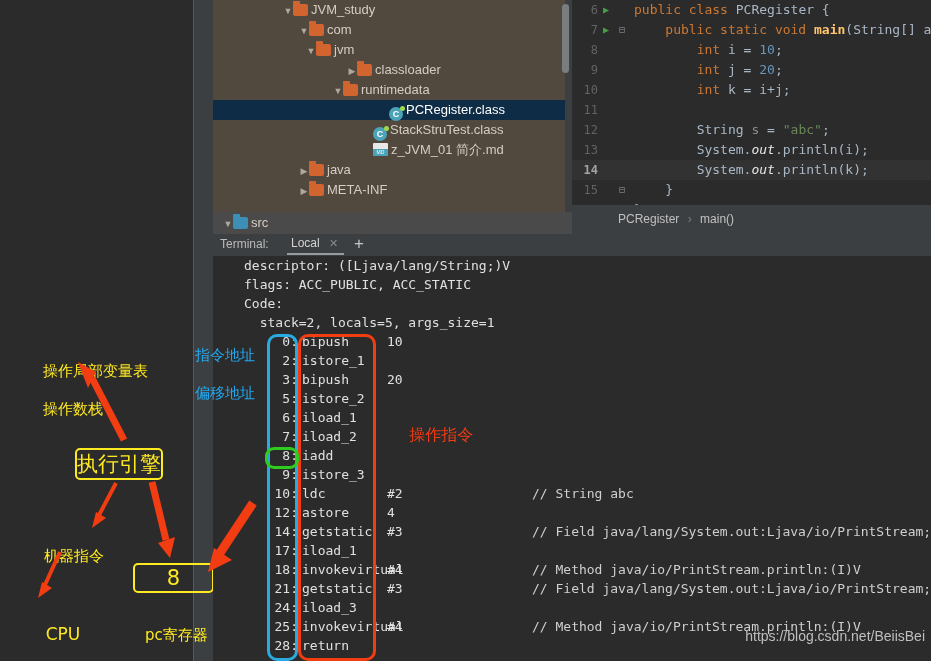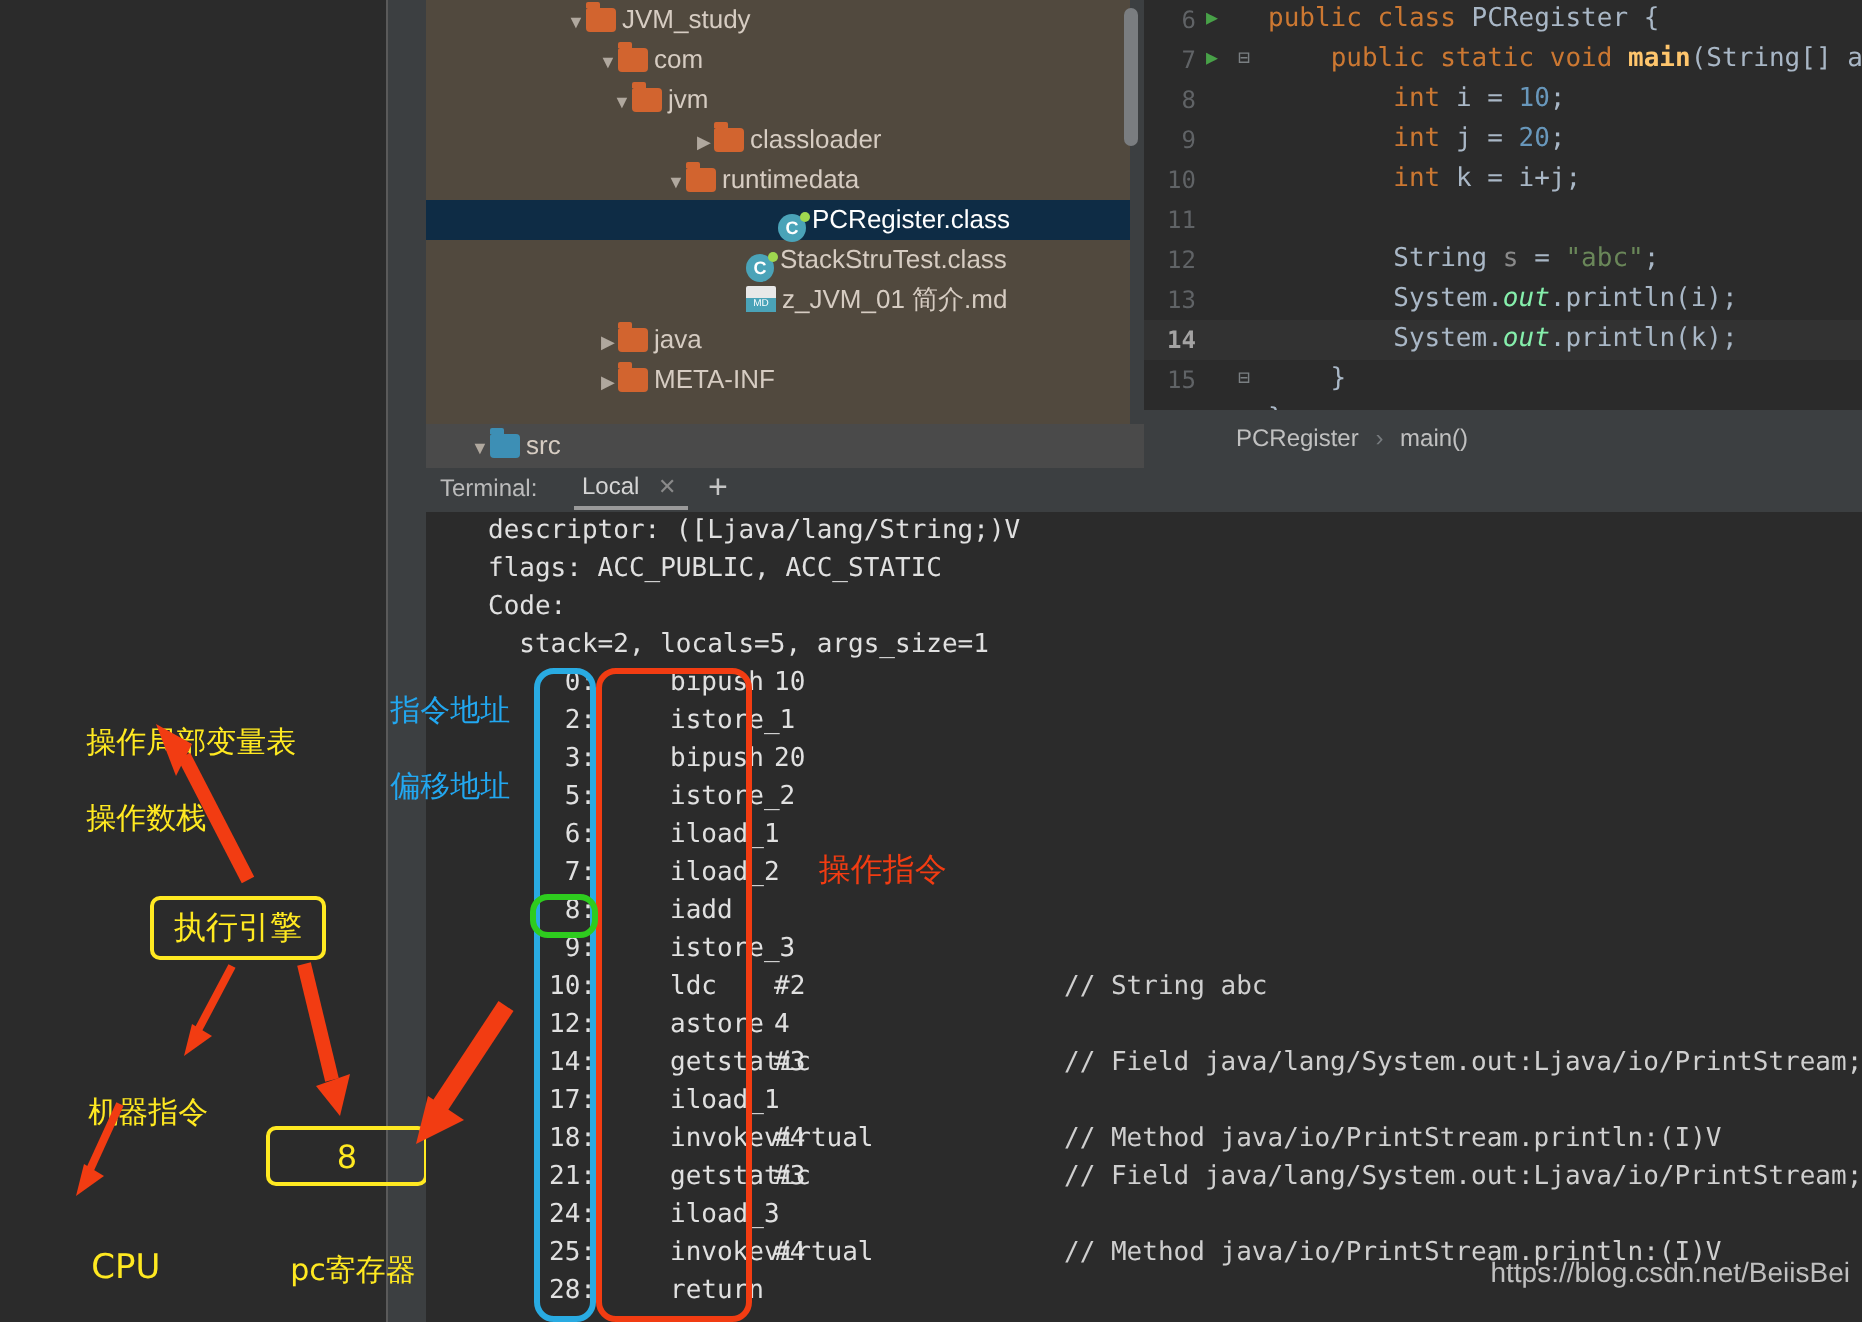--- a/index.html
+++ b/index.html
@@ -15,21 +15,21 @@
   .anno-canvas { position: absolute; left: 0; top: 0; width: 194px; height: 661px; background: #2b2b2b; }
   .divider-strip { position: absolute; left: 194px; top: 0; width: 19px; height: 661px; background: #3c3f41; }
   .divider-line { position: absolute; left: 193px; top: 0; width: 1px; height: 661px; background: #5a5a5a; }
 
   .anno-text {
     position: absolute; color: #ffe921; font-size: 15px; line-height: 19px;
     font-family: "DejaVu Sans", sans-serif; white-space: pre;
   }
   .anno-box {
     position: absolute; border: 2px solid #ffe921; border-radius: 5px;
-    color: #ffe921; font-size: 16px; font-family: "DejaVu Sans", sans-serif;
+    color: #ffe921; font-size: 21px; font-family: "DejaVu Sans", sans-serif;
     display: flex; align-items: center; justify-content: center;
   }
   .blue-anno {
     position: absolute; color: #22a7f0; font-size: 15px; line-height: 19px;
     font-family: "DejaVu Sans", sans-serif; white-space: pre; z-index: 40;
   }
   .red-anno {
     position: absolute; color: #f23c12; font-size: 16px;
     font-family: "DejaVu Sans", sans-serif; white-space: pre; z-index: 40;
   }
@@ -81,40 +81,40 @@
   .code-row.cur { background: #323232; }
   .lnum { position: absolute; left: 0; width: 26px; text-align: right; color: #606366; font-size: 12px; }
   .lnum.bold { color: #a4a3a3; font-weight: bold; }
   .runmark { position: absolute; left: 31px; width: 10px; color: #48a148; font-size: 10px; }
   .fold { position: absolute; left: 47px; width: 10px; color: #7a7f82; font-size: 10px; }
   .ctext { position: absolute; left: 62px; color: #a9b7c6; }
   .kw { color: #cc7832; }
   .num { color: #6897bb; }
   .str { color: #6a8759; }
   .mth { color: #ffc66d; }
-  .fld { color: #86efac; font-style: italic; }
+  .fld { color: #e5e5e5; font-style: italic; }
   .loc { color: #a9b7c6; }
   .editor-crumb { position: absolute; left: 359px; top: 205px; width: 359px; height: 29px;
      background: #3c3f41; color: #c0c0c0; font-size: 12px; line-height: 29px; padding-left: 46px; }
   .crumb-sep { color: #777b7e; padding: 0 5px; }
 
   
   .term-tabbar { position: absolute; left: 0; top: 234px; width: 718px; height: 22px; background: #3c3f41; }
   .term-label { position: absolute; left: 7px; top: 3px; color: #bbbbbb; font-size: 12px; }
   .term-tab { position: absolute; left: 78px; top: 2px; color: #d4d4d4; font-size: 12px; }
   .term-tab-underline { position: absolute; left: 74px; top: 19px; width: 57px; height: 2px; background: #9a9a9a; }
   .term-close { position: absolute; left: 116px; top: 3px; color: #8a8a8a; font-size: 11px; }
   .term-plus { position: absolute; left: 141px; top: 0px; color: #c5c5c5; font-size: 17px; }
 
   .term-body { position: absolute; left: 0; top: 256px; width: 718px; height: 405px; background: #2b2b2b; overflow: hidden; }
   .tline { position: relative; height: 19px; line-height: 19px;
      font-family: "DejaVu Sans Mono", monospace; font-size: 13px; color: #e0e0e0; white-space: pre; }
   .t-head { padding-left: 31px; }
   .bc-off { position: absolute; left: 57px; width: 28px; text-align: right; color: #e0e0e0; }
-  .bc-op  { position: absolute; left: 89px; color: #e0e0e0; margin-left: 33px; }
+  .bc-op  { position: absolute; left: 89px; color: #e0e0e0; }
   .bc-arg { position: absolute; left: 174px; color: #e0e0e0; }
   .bc-cmt { position: absolute; left: 319px; color: #cfcfcf; }
 
   
   .box-blue { position: absolute; left: 267px; top: 334px; width: 31px; height: 327px;
      border: 3px solid #29abe2; border-radius: 10px; z-index: 30; pointer-events: none; }
   .box-red { position: absolute; left: 298px; top: 334px; width: 78px; height: 327px;
      border: 3px solid #f23c12; border-radius: 10px; z-index: 31; pointer-events: none; }
   .box-green { position: absolute; left: 265px; top: 447px; width: 34px; height: 22px;
      border: 3px solid #2ecc1e; border-radius: 9px; z-index: 32; pointer-events: none; }
@@ -194,21 +194,21 @@
           <div class="tree-row" style="padding-left:150px"><span class="arrow blank">▶</span><span class="ic ic-class">C</span><span>StackStruTest.class</span></div>
           <div class="tree-row" style="padding-left:150px"><span class="arrow blank">▶</span><span class="ic ic-md"></span><span>z_JVM_01 简介.md</span></div>
           <div class="tree-row" style="padding-left:86px"><span class="arrow">▶</span><span class="ic ic-folder-o"></span><span>java</span></div>
           <div class="tree-row" style="padding-left:86px"><span class="arrow">▶</span><span class="ic ic-folder-o"></span><span>META-INF</span></div>
         </div>
       <div class="tree-gutter"></div>
       <div class="tree-scrollbar"></div>
     </div>
     <div class="tree-sub">
       <div id="tree-sub-row">
-          <div class="tree-row" style="padding-left:22px"><span class="arrow">▼</span><span class="ic ic-folder-b"></span><span>src</span></div>
+          <div class="tree-row" style="padding-left:10px"><span class="arrow">▼</span><span class="ic ic-folder-b"></span><span>src</span></div>
         </div>
     </div>
 
     <div class="editor-panel">
       <div id="code-rows">
           <div class="code-row"><span class="lnum">6</span><span class="runmark">▶</span><span class="fold"></span><span class="ctext"><span class="kw">public </span><span class="kw">class </span><span class="loc">PCRegister </span><span class="loc">{</span></span></div>
           <div class="code-row"><span class="lnum">7</span><span class="runmark">▶</span><span class="fold">⊟</span><span class="ctext"><span class="loc">    </span><span class="kw">public static void </span><span class="mth" style="font-weight:bold">main</span><span class="loc">(String[] args</span></span></div>
           <div class="code-row"><span class="lnum">8</span><span class="runmark"></span><span class="fold"></span><span class="ctext"><span class="loc">        </span><span class="kw">int </span><span class="loc">i = </span><span class="num">10</span><span class="loc">;</span></span></div>
           <div class="code-row"><span class="lnum">9</span><span class="runmark"></span><span class="fold"></span><span class="ctext"><span class="loc">        </span><span class="kw">int </span><span class="loc">j = </span><span class="num">20</span><span class="loc">;</span></span></div>
           <div class="code-row"><span class="lnum">10</span><span class="runmark"></span><span class="fold"></span><span class="ctext"><span class="loc">        </span><span class="kw">int </span><span class="loc">k = i+j;</span></span></div>

